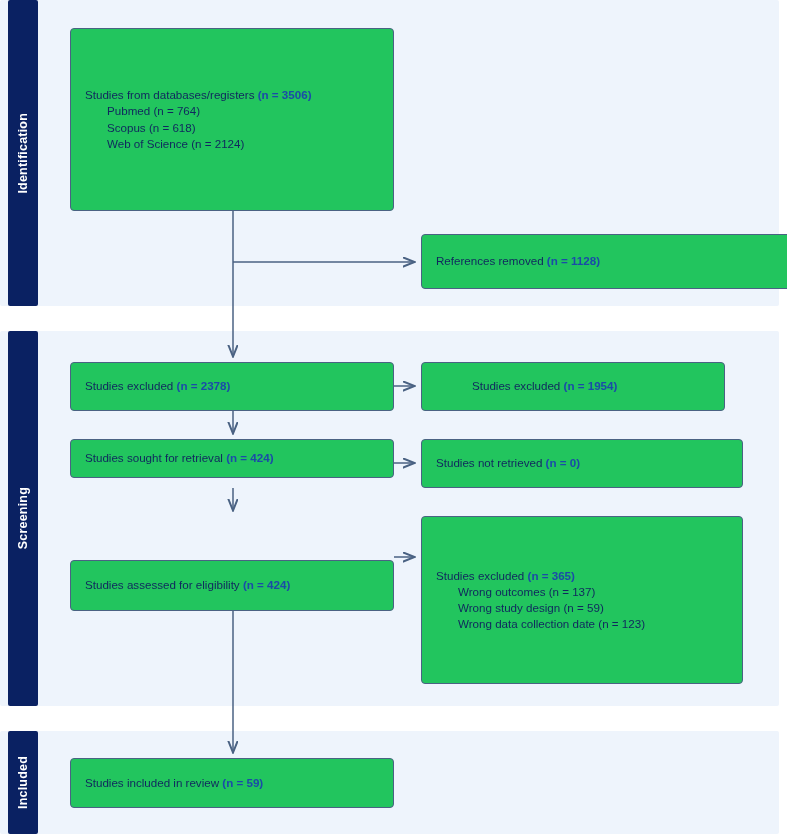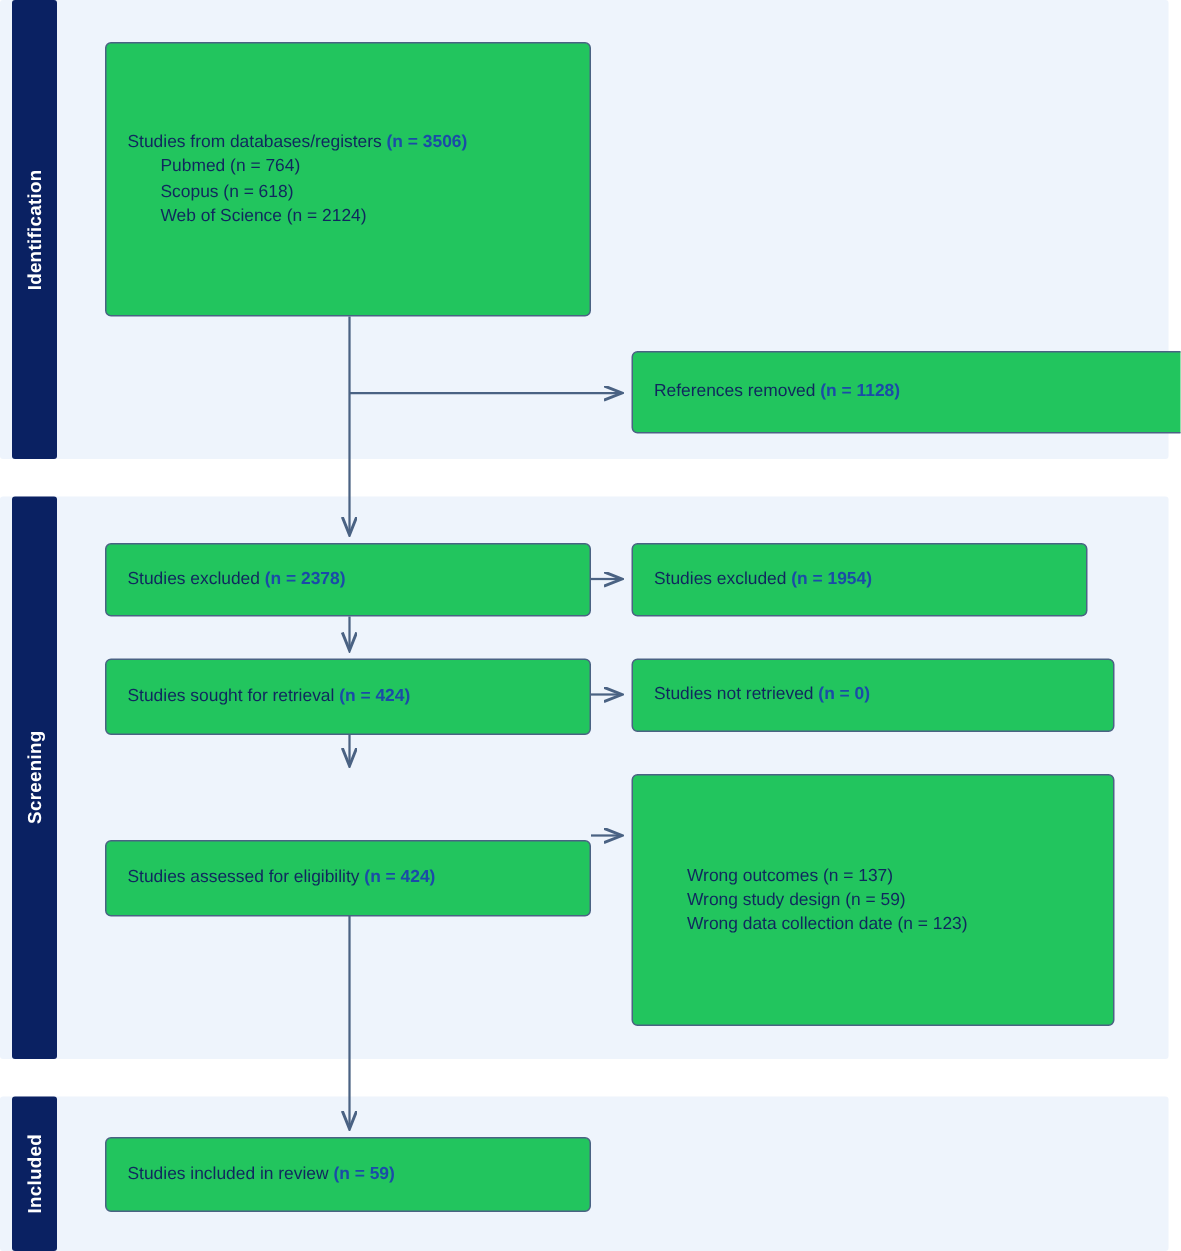--- a/index.html
+++ b/index.html
@@ -54,22 +54,22 @@
     line-height:16.2px;
     white-space:nowrap;
   }
   .line.sub{padding-left:22px;}
   .nval{color:#1b4ba8;font-weight:bold;}
 
   
   #box-sources      {left:70px; top:28px;  width:324px;height:183px;}
   #box-refs-removed {left:421px;top:234px; width:383px;height:55px;}
   #box-screened     {left:70px; top:362px; width:324px;height:49px;}
-  #box-excluded1    {left:421px;top:362px; width:304px;height:49px;}
-  #box-sought       {left:70px; top:439px; width:324px;height:51px;}
+  #box-excluded1    {left:421px;top:362px; width:304px;height:49px;padding-left:36px;}
+  #box-sought       {left:70px; top:439px; width:324px;height:39px;}
   #box-notretrieved {left:421px;top:439px; width:322px;height:49px;align-items:center;}
   #box-eligibility  {left:70px; top:516px; width:324px;height:51px;margin-top:44px;}
   #box-excluded2    {left:421px;top:516px; width:322px;height:168px;}
   #box-included     {left:70px; top:758px; width:324px;height:50px;}
 
   
   #connectors{position:absolute;left:0;top:0;width:787px;height:834px;pointer-events:none;}
 </style>
 </head>
 <body>
@@ -156,20 +156,21 @@
   </div>
 
   <div class="box" id="box-eligibility">
     <div class="box-inner">
       <div class="line"><span>Studies assessed for eligibility </span><span class="nval">(n = 424)</span></div>
     </div>
   </div>
 
   <div class="box" id="box-excluded2">
     <div class="box-inner">
+      <div class="line"><span>Studies excluded </span><span class="nval">(n = 365)</span></div>
       <div class="line sub">Wrong outcomes (n = 137)</div>
       <div class="line sub">Wrong study design (n = 59)</div>
       <div class="line sub">Wrong data collection date (n = 123)</div>
     </div>
   </div>
 
   <div class="box" id="box-included">
     <div class="box-inner">
       <div class="line"><span>Studies included in review </span><span class="nval">(n = 59)</span></div>
     </div>

